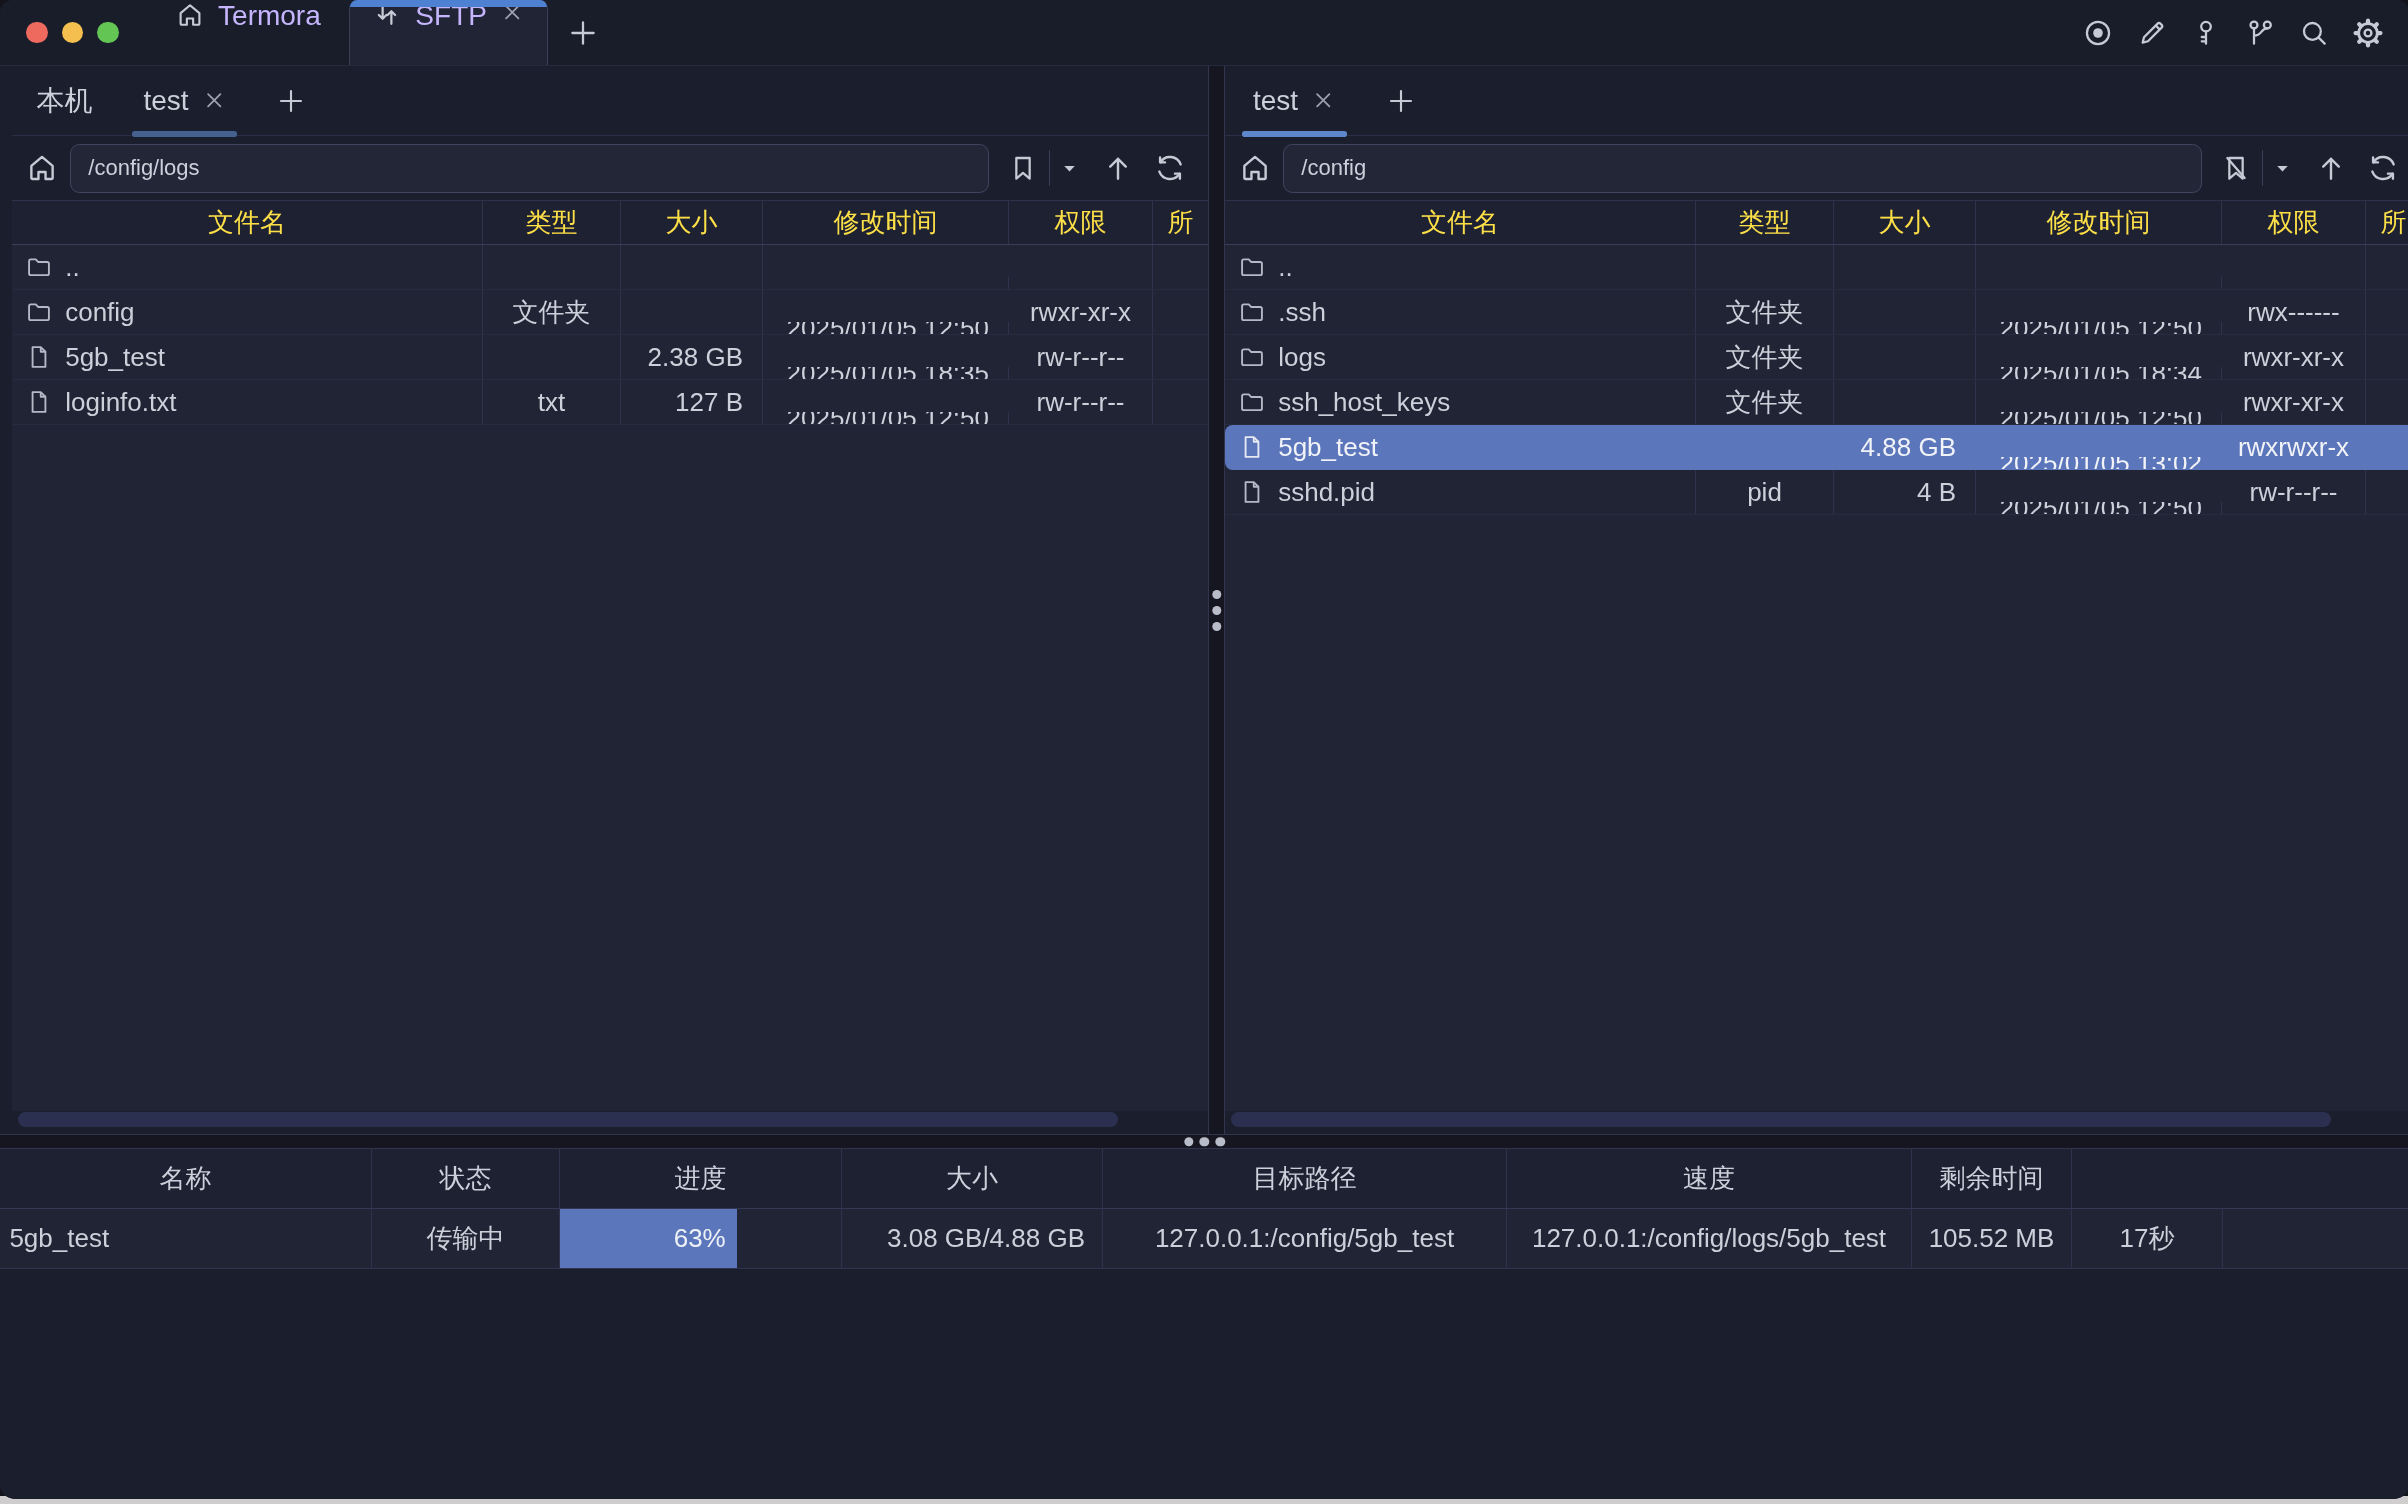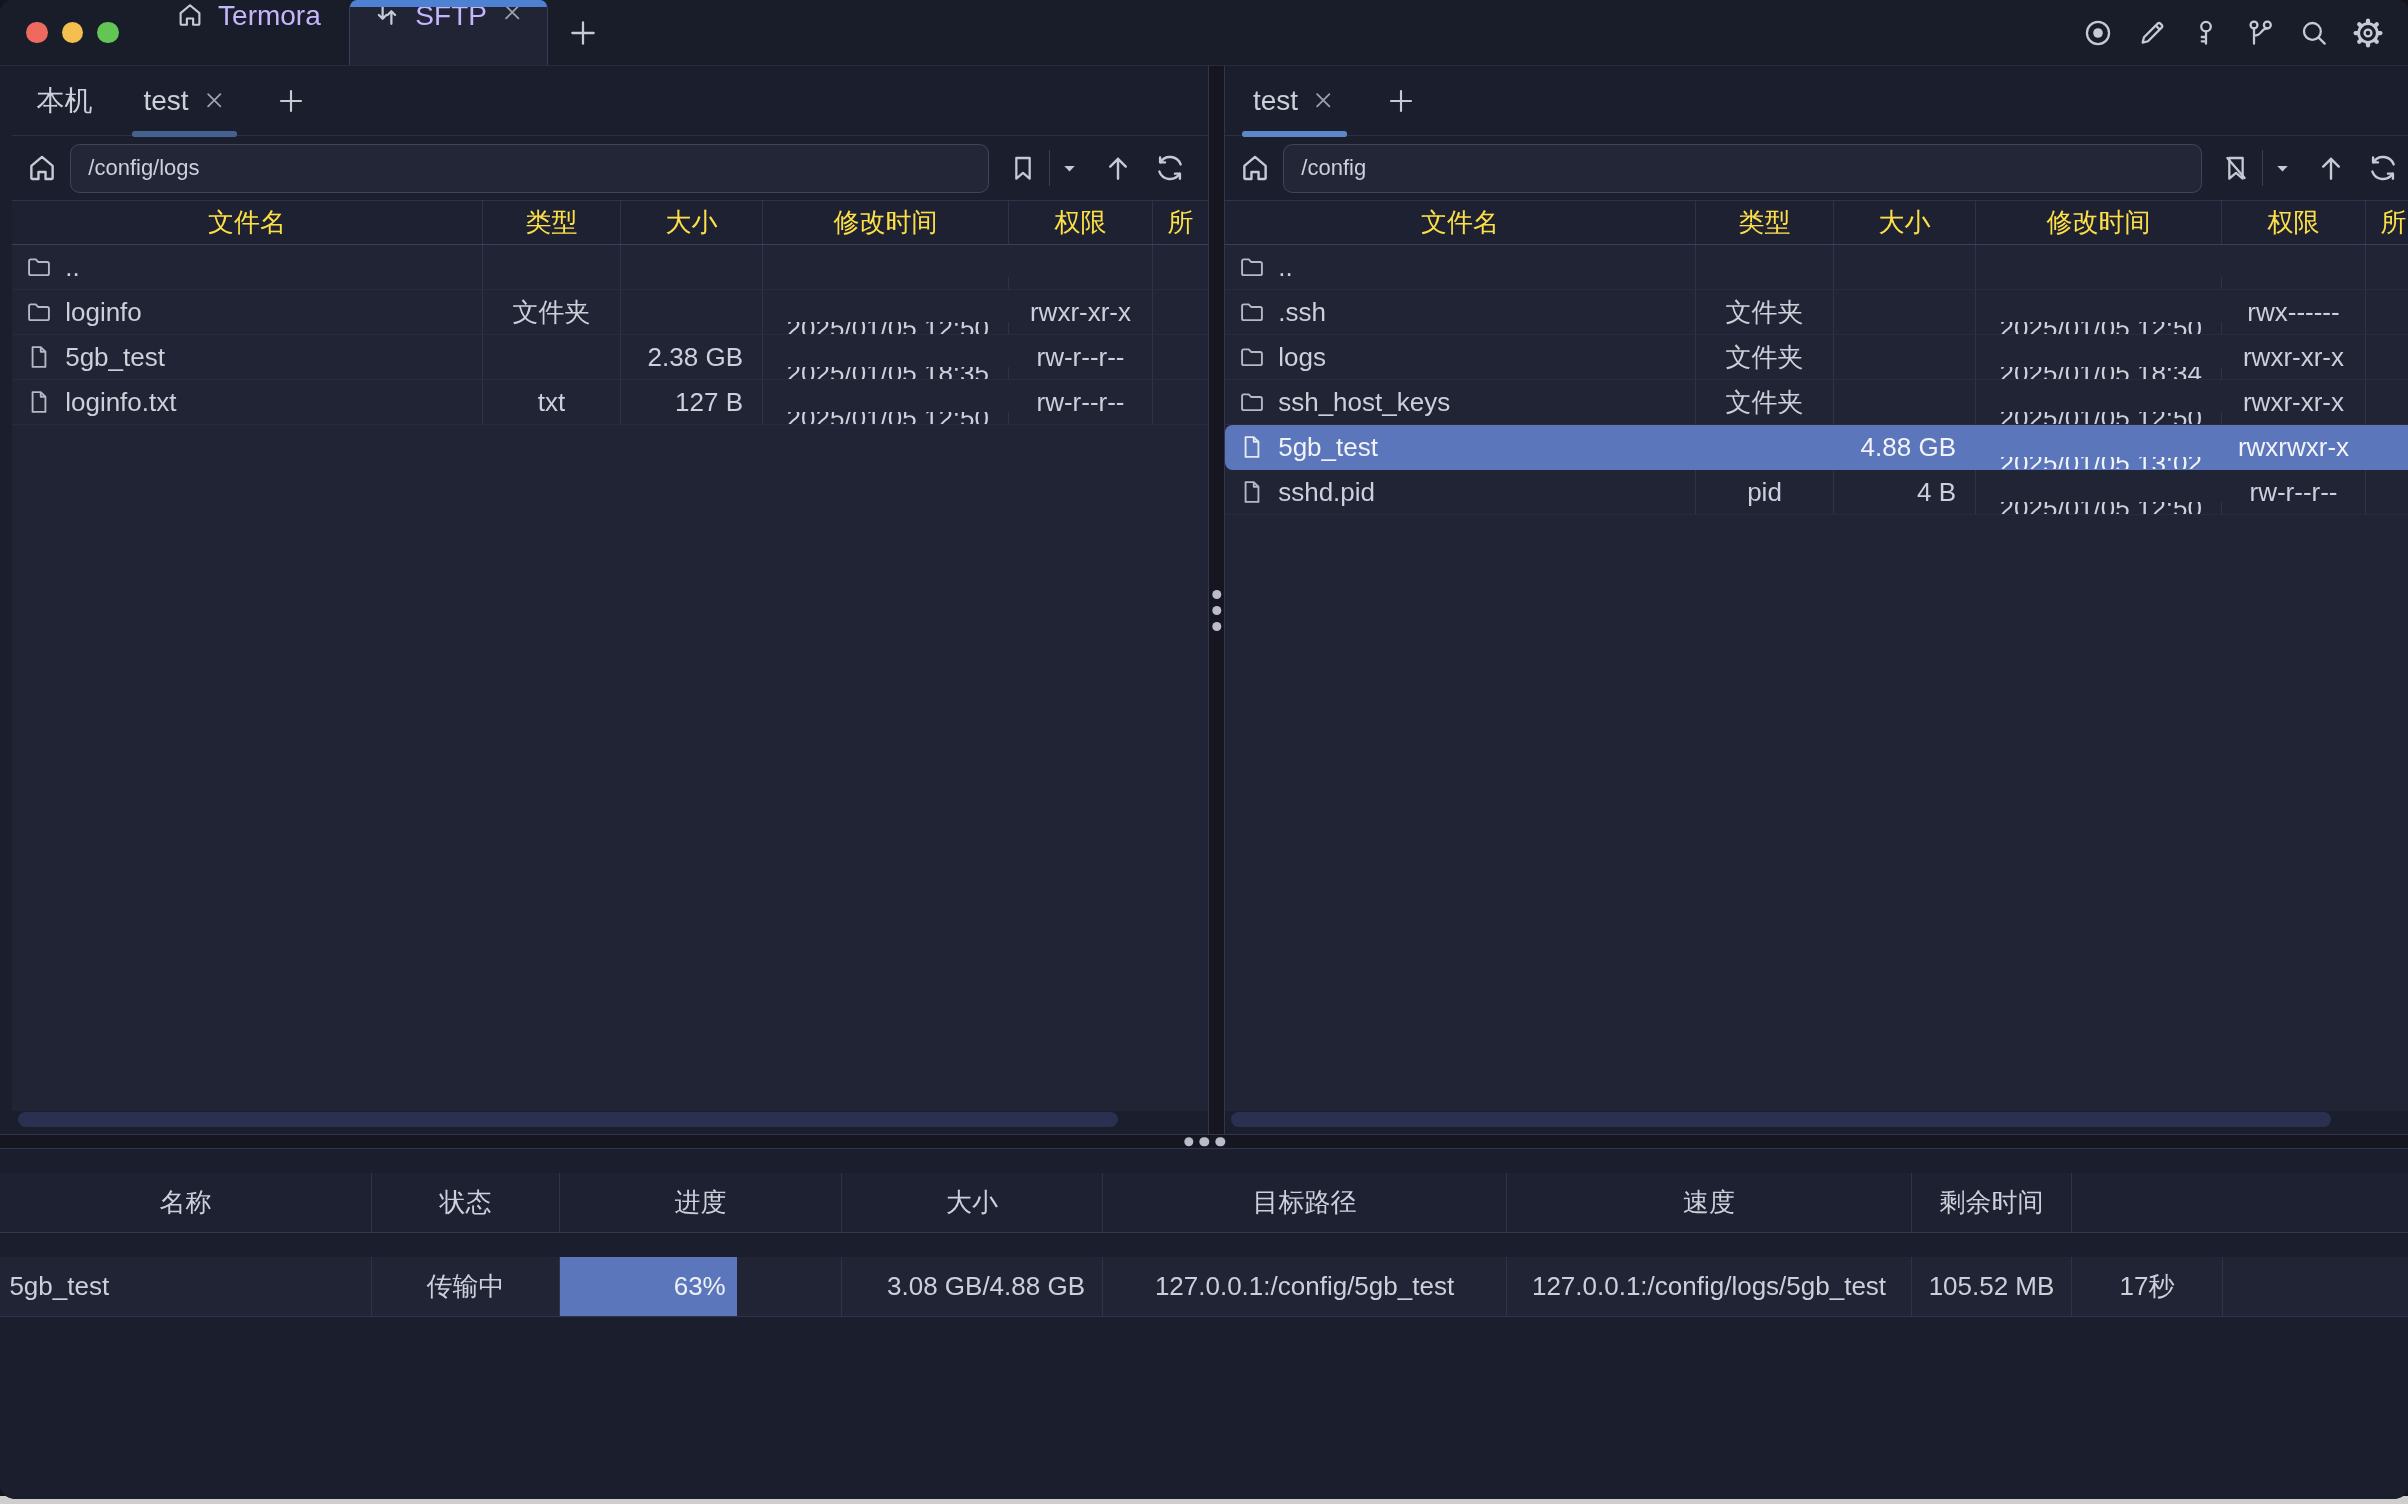--- a/index.html
+++ b/index.html
@@ -117,21 +117,21 @@
   
   .hscroll{height:22.6px;flex:none;display:flex;align-items:center;padding:0 7.5px 5.6px 5.6px;background:var(--bg-window);}
   .hthumb{height:15px;border-radius:7.5px;background:var(--thumb);width:93%;}
 
   
   .hsplitter{height:15px;flex:none;background:#15161f;border-top:1.9px solid #31354e;border-bottom:1.9px solid #31354e;position:relative;cursor:row-resize;}
   .hdots{position:absolute;top:50%;left:50%;transform:translate(-50%,-50%);display:flex;gap:6.6px;}
 
   
   .transfers{flex:none;font-size:26px;}
-  .tr-row{display:grid;grid-template-columns:372px 188px 282px 261px 404px 405px 160px 151px minmax(0,1fr);height:60px;margin-top:24px;}
+  .tr-row{display:grid;grid-template-columns:372px 188px 282px 261px 404px 405px 160px 151px minmax(0,1fr);height:60px;}
   .tr-row.hdr{background:var(--bg-header);border-bottom:0.9px solid #343853;}
   .tr-row.body{background:var(--bg-table);border-bottom:0.9px solid var(--border-col);}
   .tr-c{display:flex;align-items:center;justify-content:center;border-right:0.9px solid var(--border-col);overflow:hidden;white-space:nowrap;}
   .tr-c:last-child{border-right:none;}
   .t-name{justify-content:flex-start;padding-left:9.4px;}
   .t-size{justify-content:flex-end;padding-right:17px;}
   .t-progress{position:relative;justify-content:flex-start;padding:0;}
   .pbar{position:absolute;left:0;top:0;bottom:0;width:63%;background:var(--progress-blue);display:flex;align-items:center;justify-content:flex-end;padding-right:11.3px;color:#eef1f6;padding-left:36px;}
   .bottomfill{flex:1;background:var(--bg-window);}
 </style>
@@ -331,21 +331,21 @@
         </div>
 
         <div class="ft-row body" data-selected="false">
           <div class="ft-c c-name">
             <span class="ficon" data-kind="folder">
               <svg class="svg-folder" width="28" height="28" viewBox="0 0 24 24" fill="none" stroke="currentColor" stroke-width="1.6" stroke-linejoin="round">
                   <path d="M3.5 7A1.5 1.5 0 0 1 5 5.5h4.2l2 2.2H19A1.5 1.5 0 0 1 20.5 9.2v8.3A1.5 1.5 0 0 1 19 19H5a1.5 1.5 0 0 1-1.5-1.5z"></path>
                 </svg>
 
             </span>
-            <span>loginfo</span>
+            <span>config</span>
           </div>
           <div class="ft-c c-type">
               <span>文件夹</span>
             </div>
           <div class="ft-c c-size">
               <span></span>
             </div>
           <div class="ft-c c-mtime">
               <span>2025/01/05 12:50</span>
             </div>

